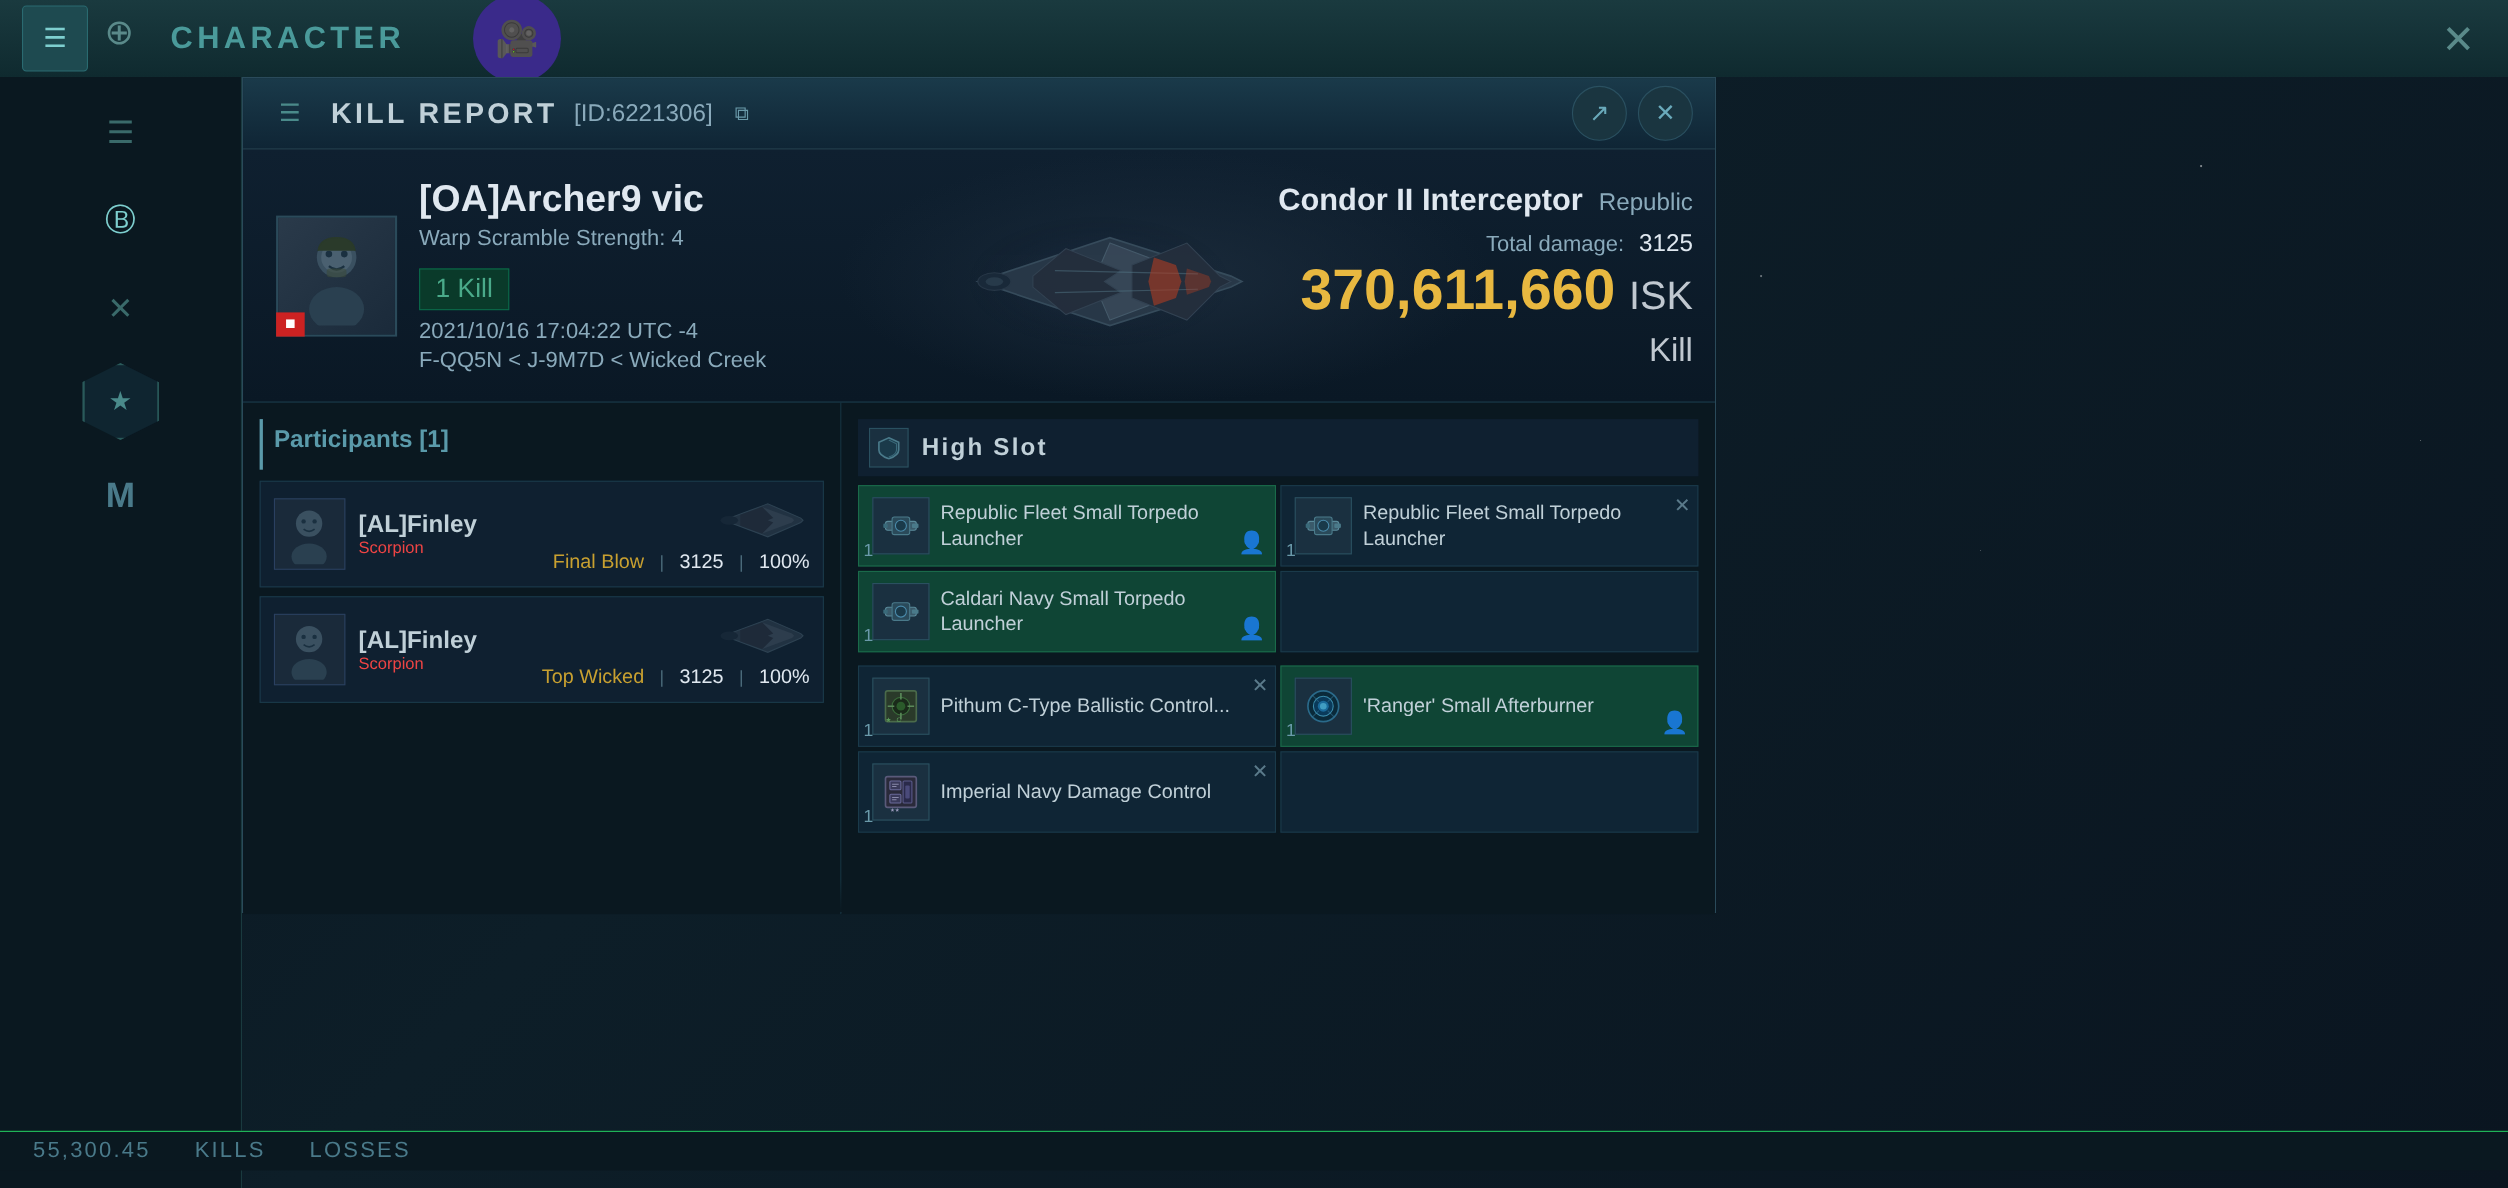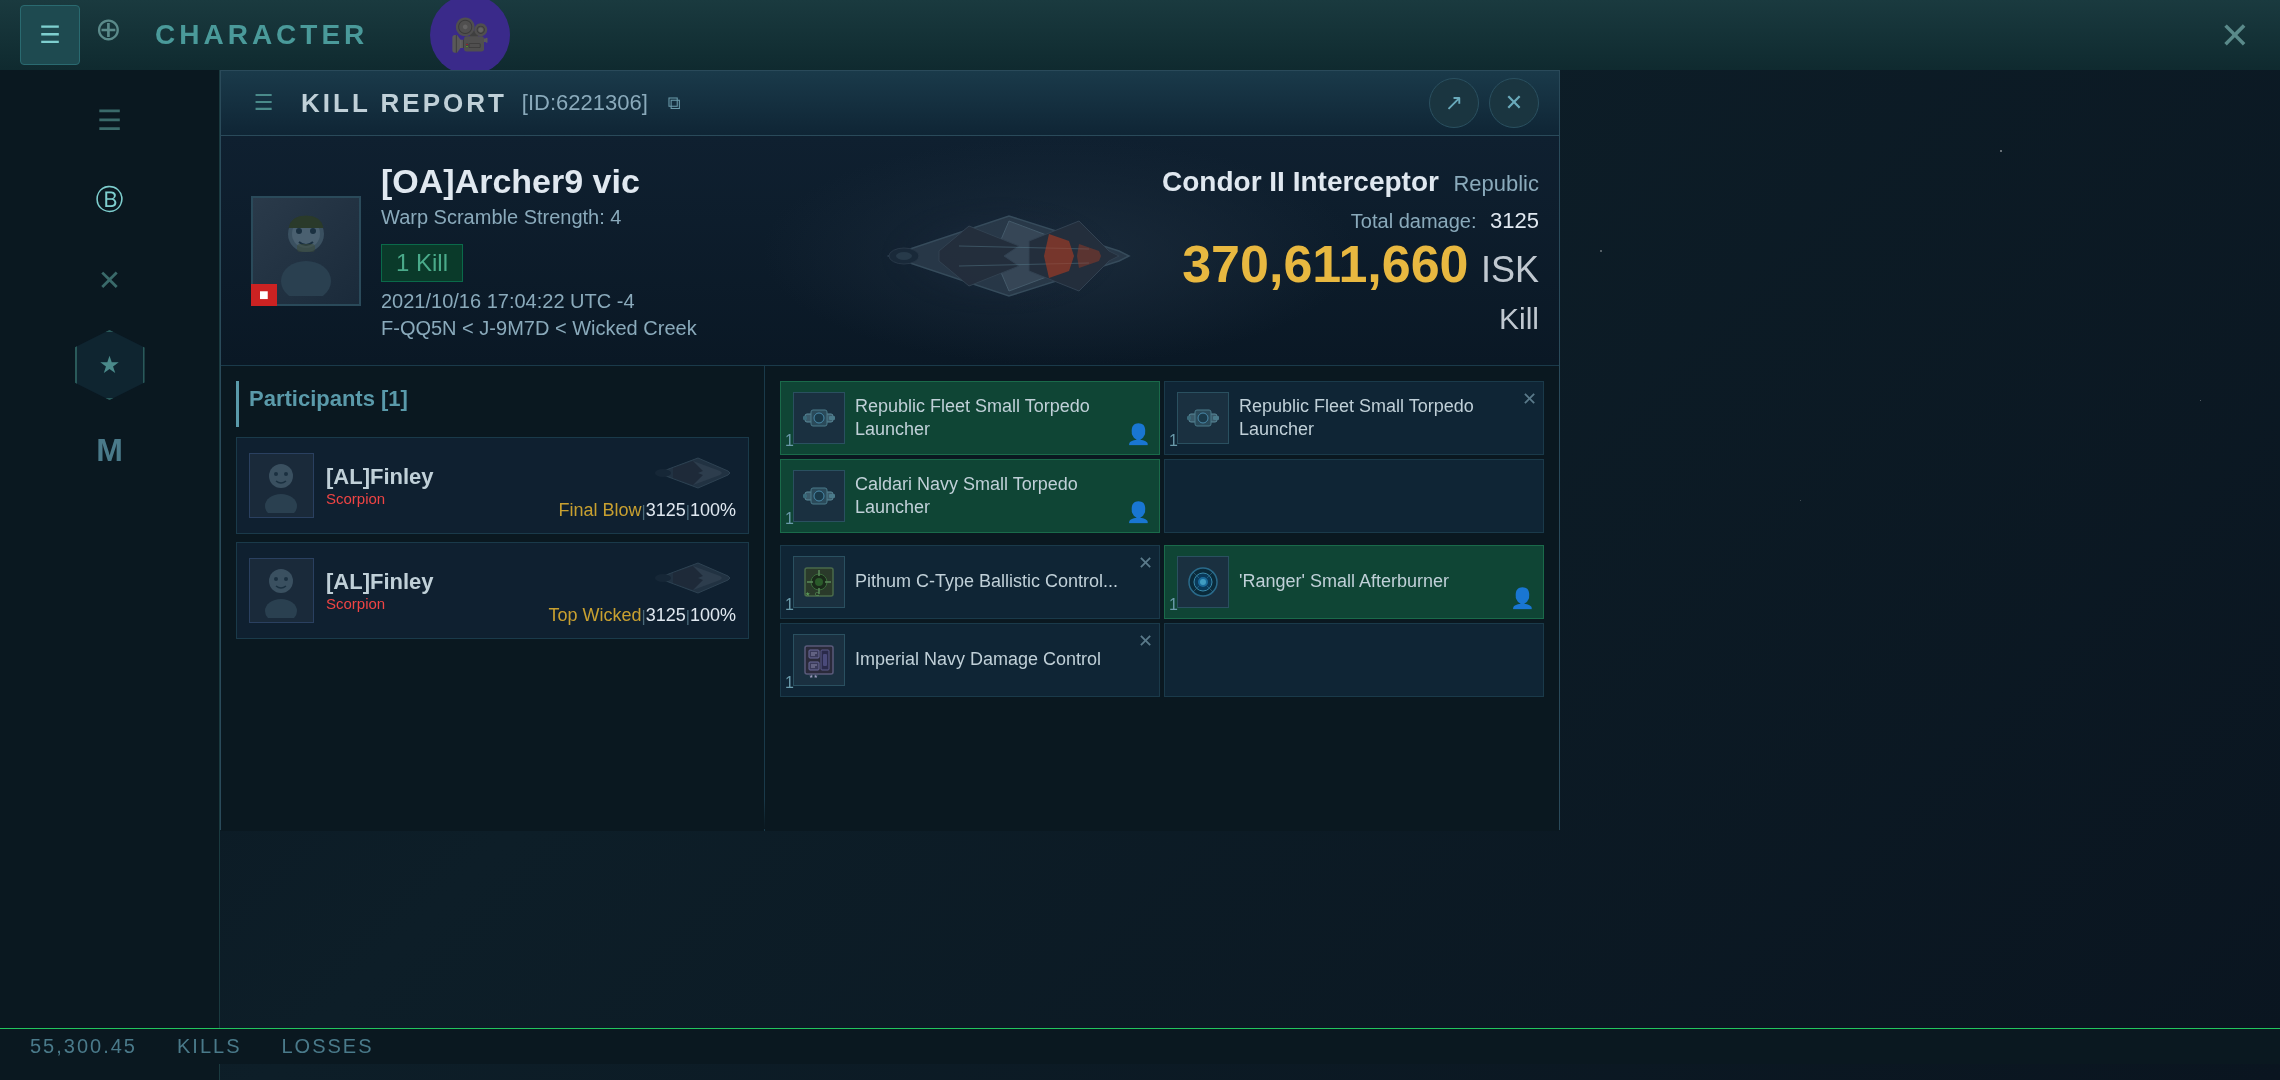--- a/index.html
+++ b/index.html
@@ -410,21 +410,21 @@
       font-weight: bold;
     }
 
     .participant-ship {
       color: #ef4444;
       font-size: 15px;
     }
 
     .participant-stats {
       display: flex;
-      gap: 0;
+      gap: 14px;
       align-items: flex-end;
       margin-top: 8px;
     }
 
     .final-blow-badge {
       color: #c8a030;
       font-size: 18px;
     }
 
     .top-damage-badge {
@@ -785,20 +785,29 @@
           <span class="damage-val">3125</span>
           <span class="stat-sep">|</span>
           <span class="damage-pct">100%</span>
         </div>
       </div>
     </div>
 
     <div class="fitting-panel">
 
       <div class="slot-section">
+        <div class="slot-header">
+          <div class="slot-icon">
+            <svg width="22" height="22" viewBox="0 0 22 22">
+              <path d="M11 2 L20 6 L20 13 Q20 18 11 21 Q2 18 2 13 L2 6 Z" fill="#1a3a4a" stroke="#4a7a8a" stroke-width="1.5"></path>
+              <path d="M11 4 L18 7.5 L18 13 Q18 17 11 19.5" fill="none" stroke="#5a9aaa" stroke-width="1" opacity="0.5"></path>
+            </svg>
+          </div>
+          <span class="slot-title">High Slot</span>
+        </div>
         <div class="slot-items-grid">
 
           <div class="slot-item active">
             <span class="slot-item-count">1</span>
             <div class="slot-item-icon">
               <svg width="36" height="36" viewBox="0 0 36 36">
                 <rect x="4" y="14" width="28" height="8" rx="2" fill="#3a5a6a" stroke="#5a8a9a" stroke-width="1"></rect>
                 <rect x="10" y="10" width="16" height="16" rx="2" fill="#2a4a5a" stroke="#4a7a8a"></rect>
                 <circle cx="18" cy="18" r="5" fill="#1a3a4a" stroke="#4a8aaa" stroke-width="1"></circle>
                 <rect x="28" y="16" width="6" height="4" rx="1" fill="#4a7a8a"></rect>

